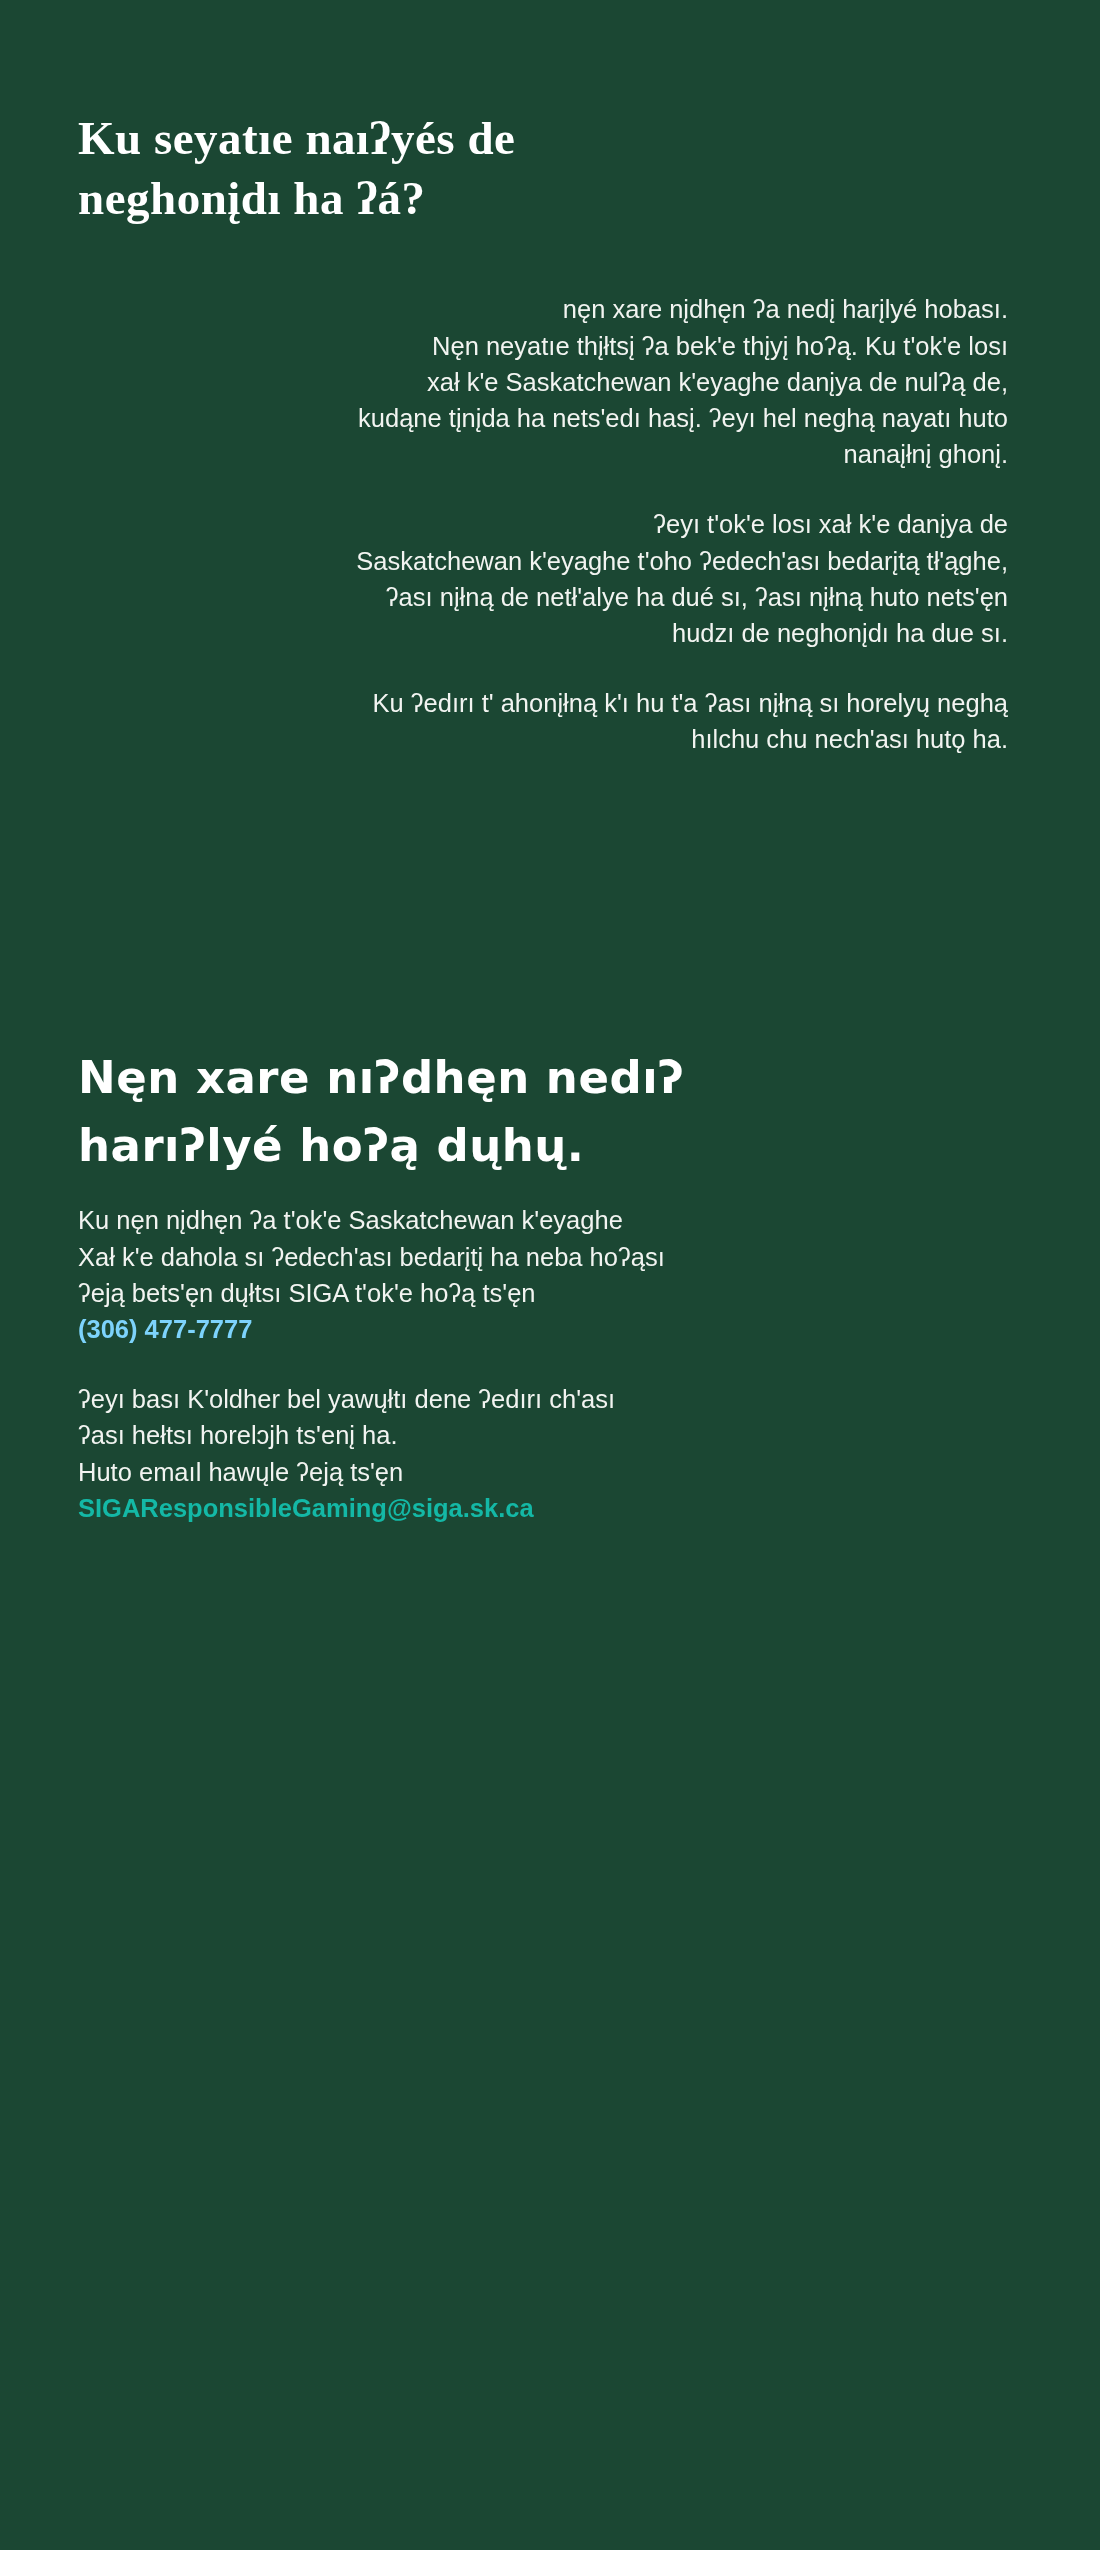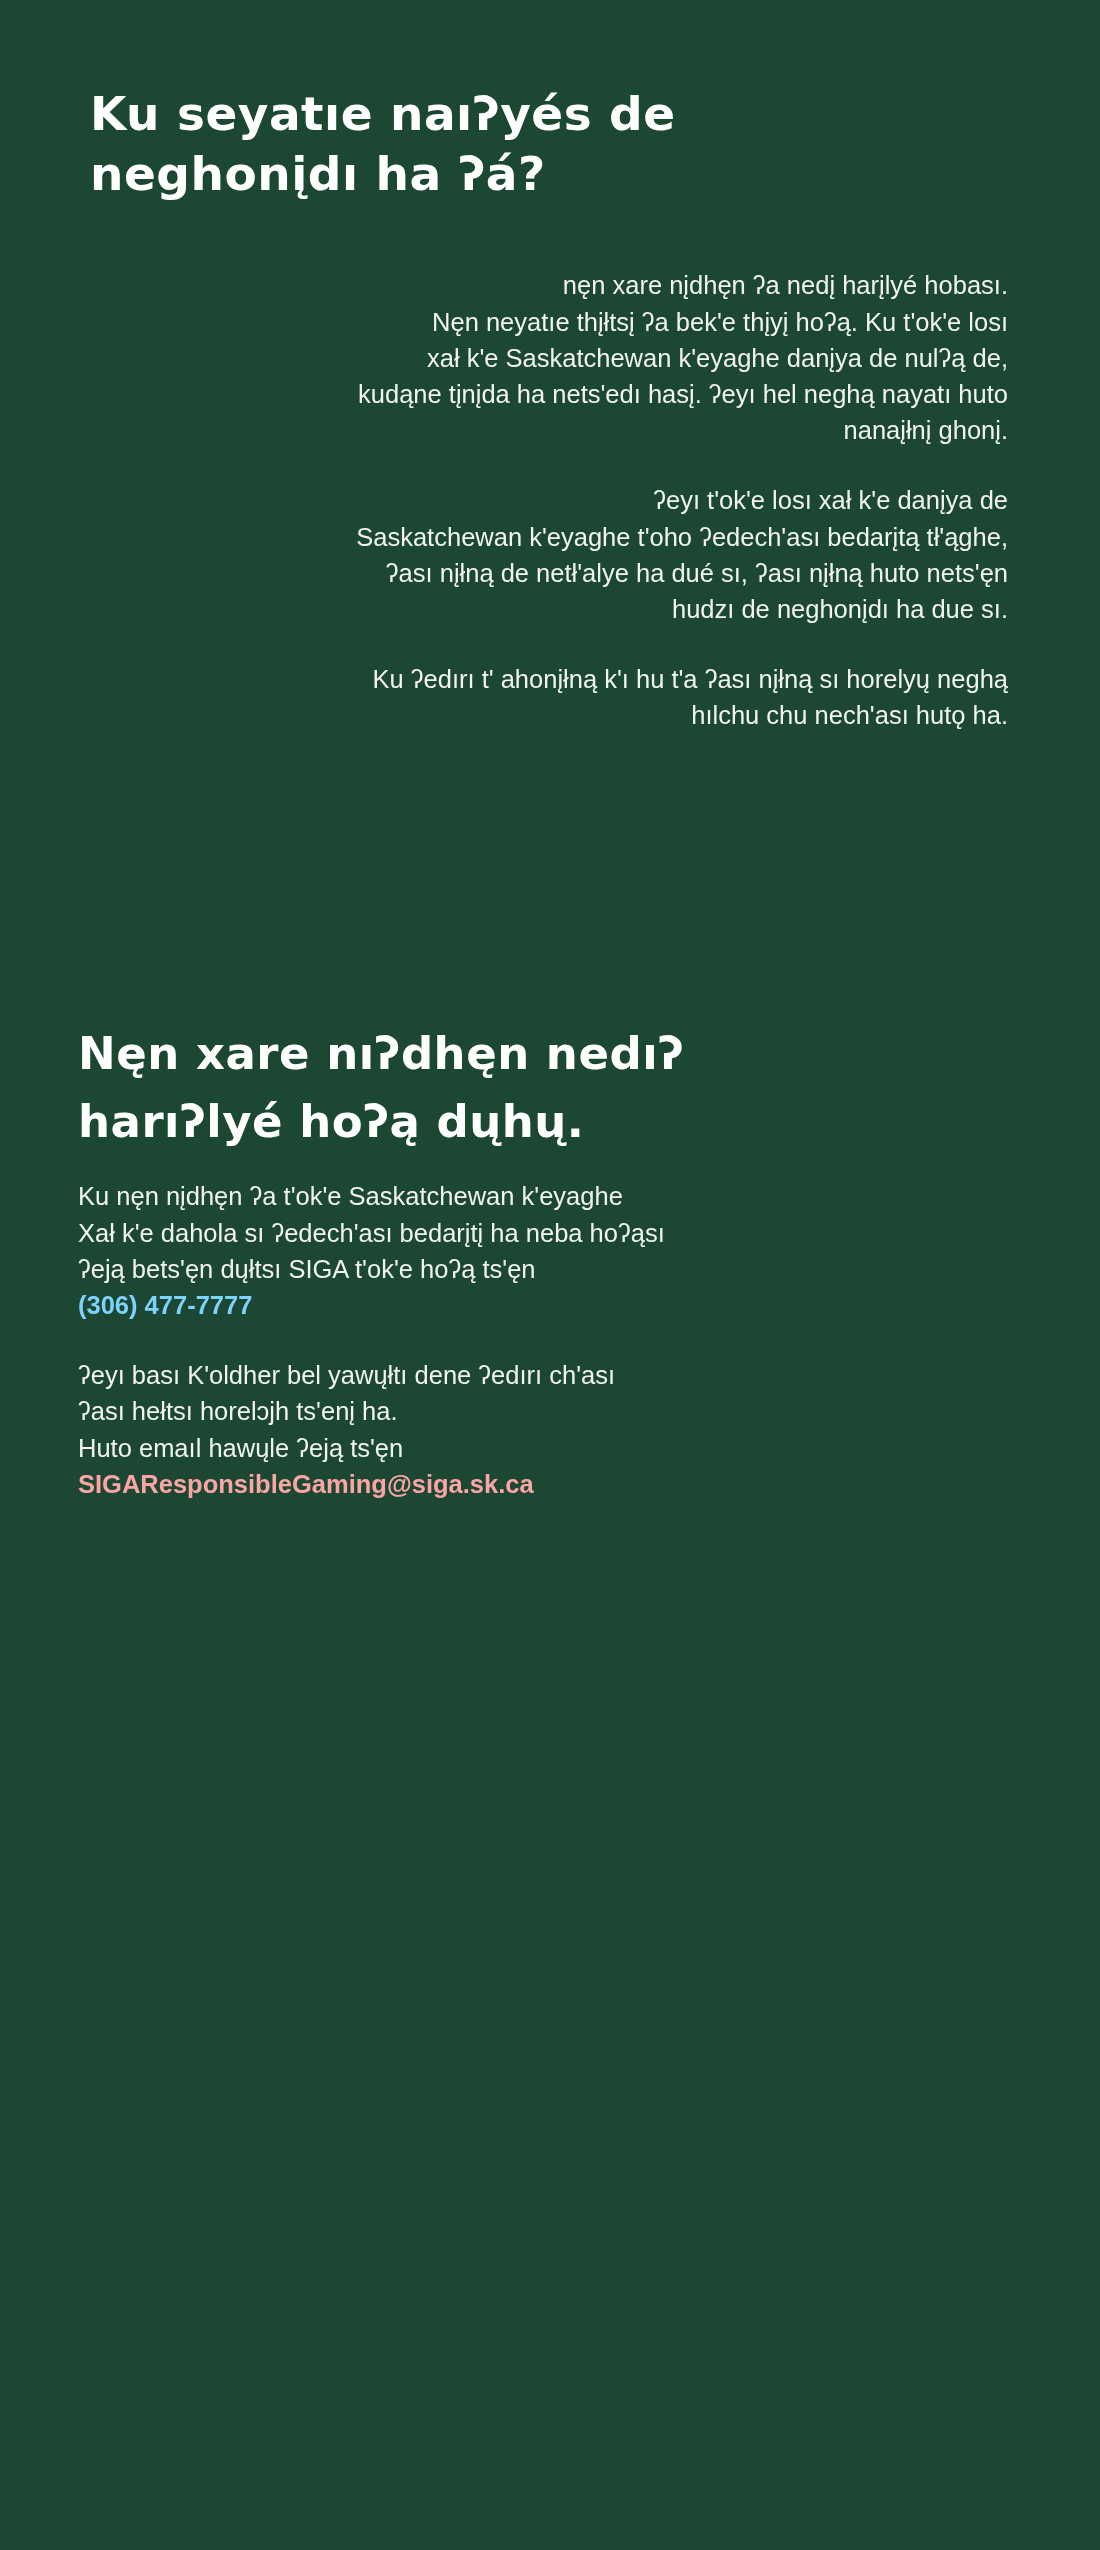--- a/index.html
+++ b/index.html
@@ -30,23 +30,24 @@
   
   .heading {
     color: #ffffff;
     font-family: "DejaVu Sans", sans-serif;
     font-weight: bold;
     letter-spacing: 0.5px;
   }
   .heading-1 {
     font-size: 47px;
     line-height: 1.28;
-    margin: 12px;
-    padding-top: 72px;
+    margin: 0;
+    padding-top: 108px;
     width: 880px;
+    font-family: Liberation Serif, serif;
   }
   .heading-2 {
     font-size: 45px;
     line-height: 1.52;
     margin: 0;
     padding-top: 0;
     width: 900px;
   }
 
   
@@ -74,21 +75,21 @@
   }
   .block-2-body {
     margin-top: 22px;
   }
   .phone {
     font-weight: bold;
     color: #7dd3fc;
   }
   .email {
     font-weight: bold;
-    color: #fca5a5;
+    color: #14b8a6;
   }
   .line {
     display: block;
   }
 </style>
 </head>
 <body>
 
 <div class="page">
   <div class="content">

